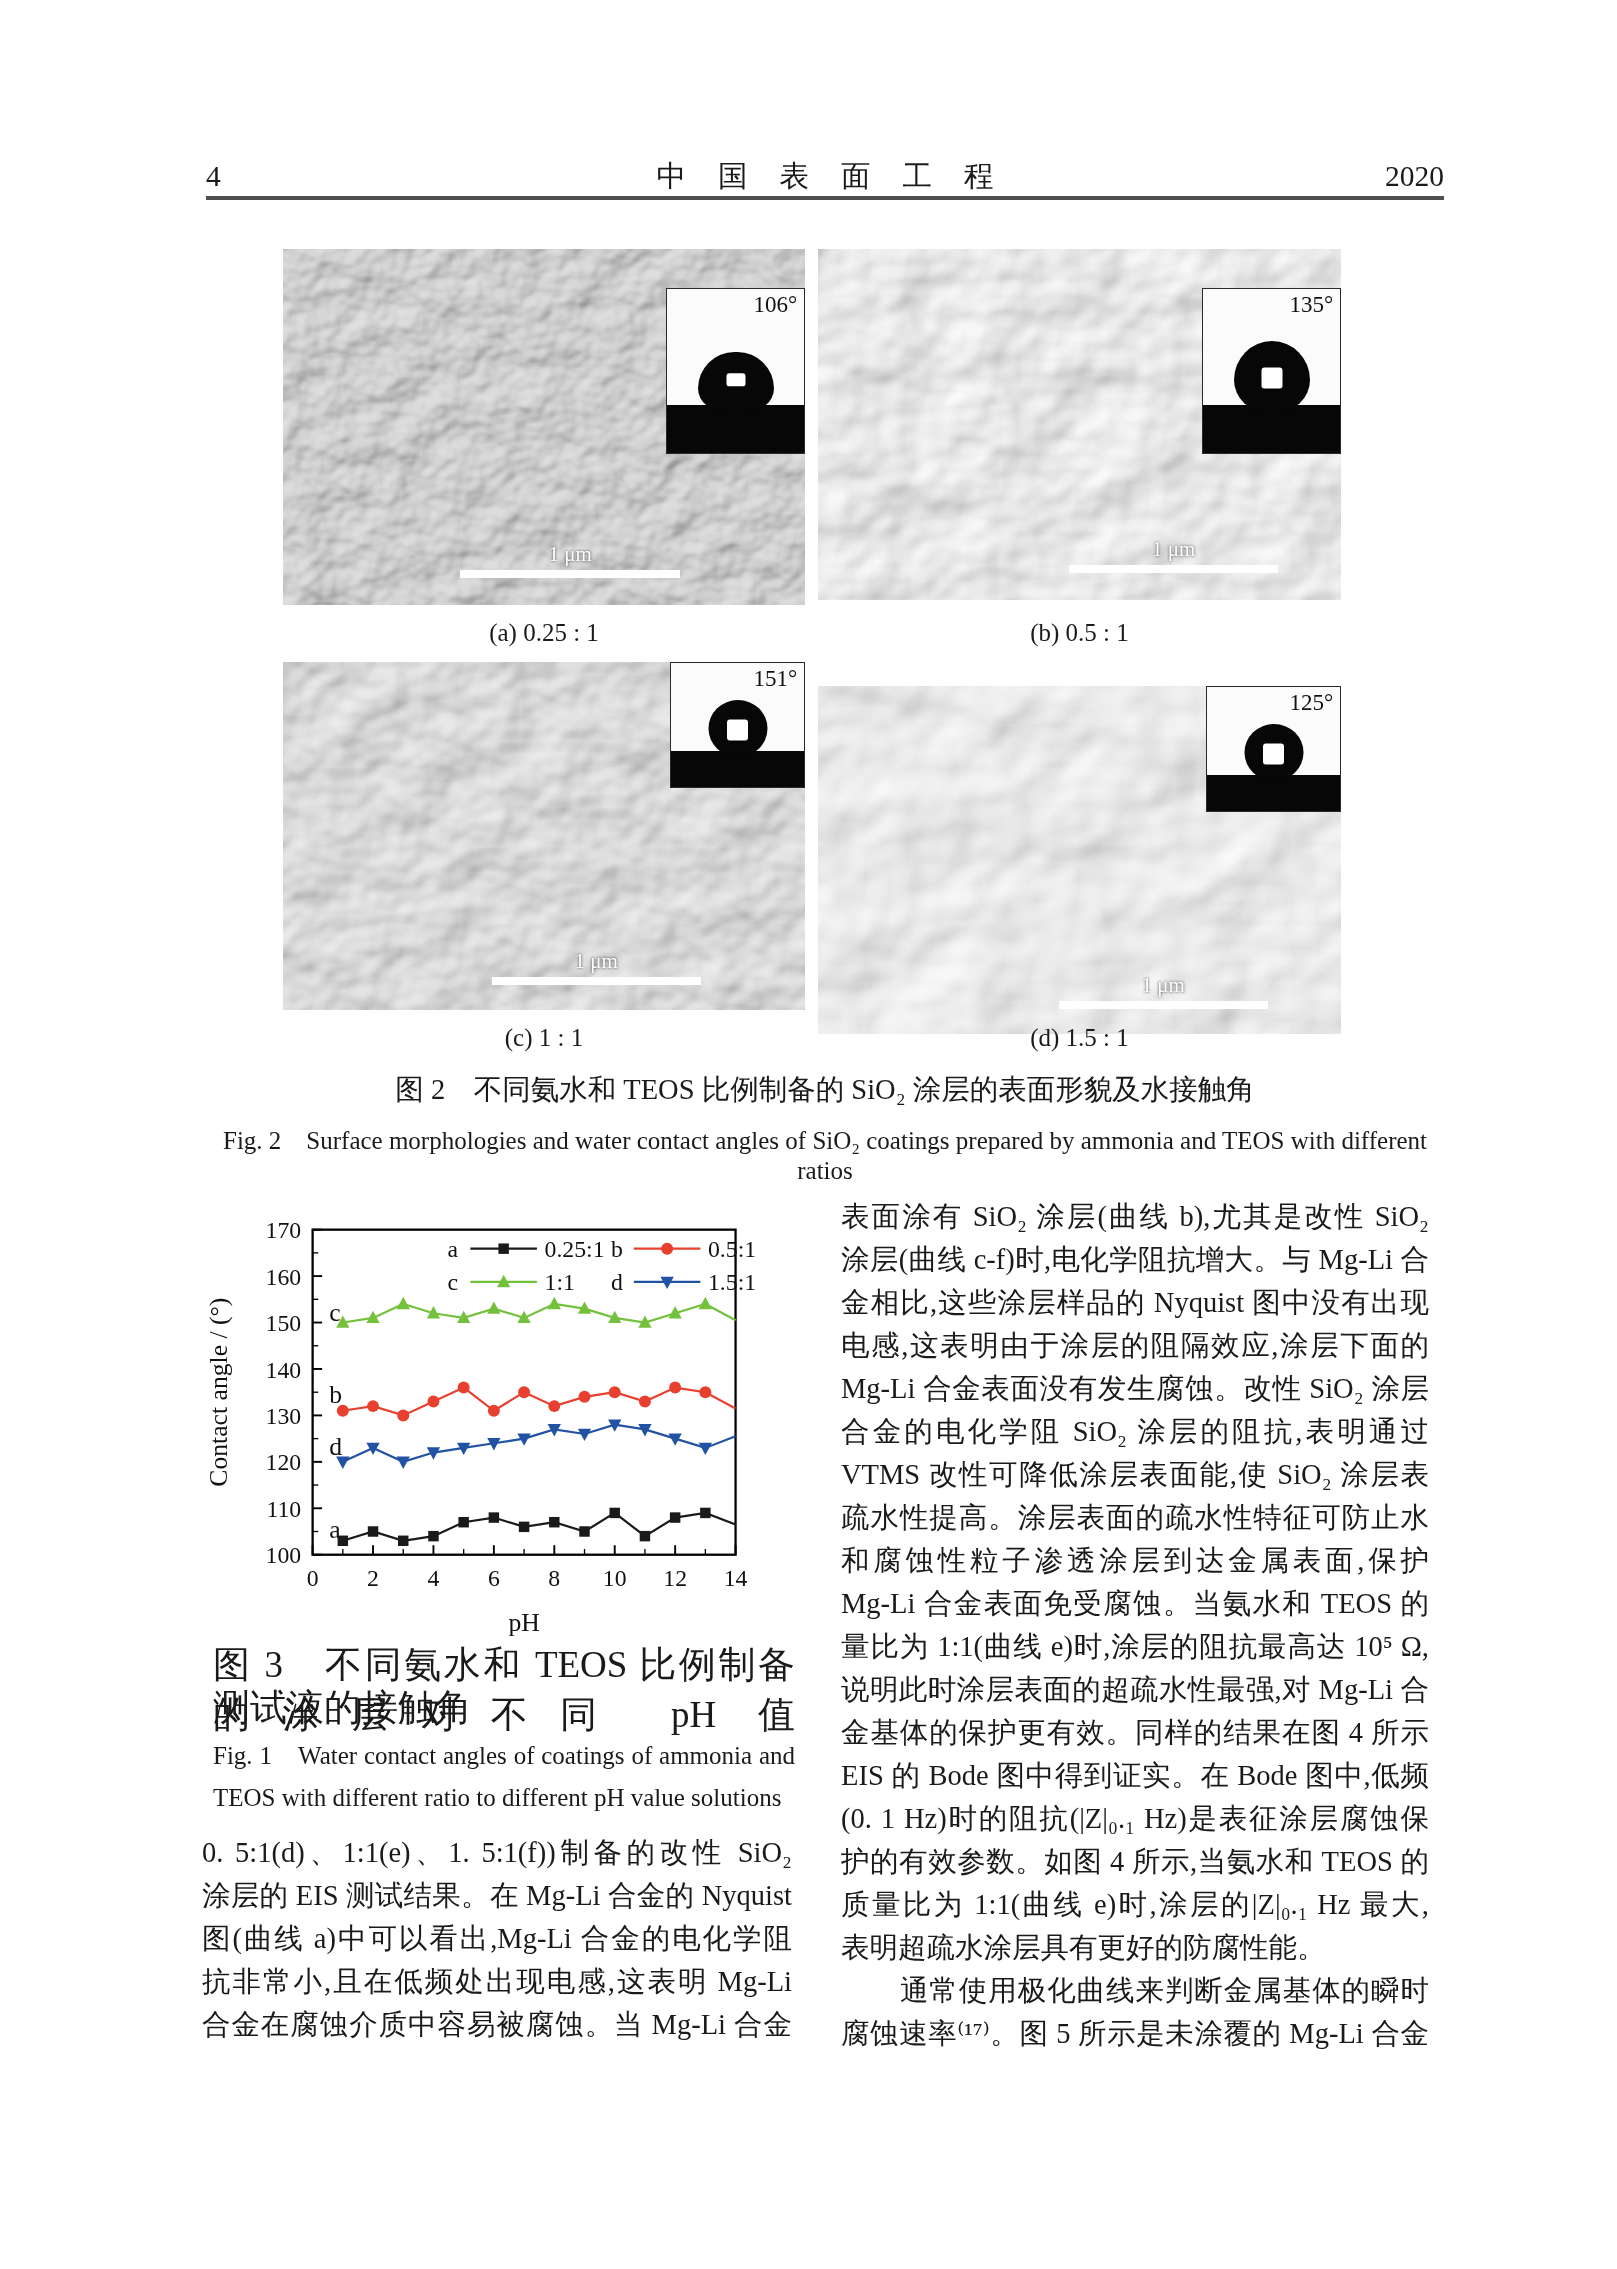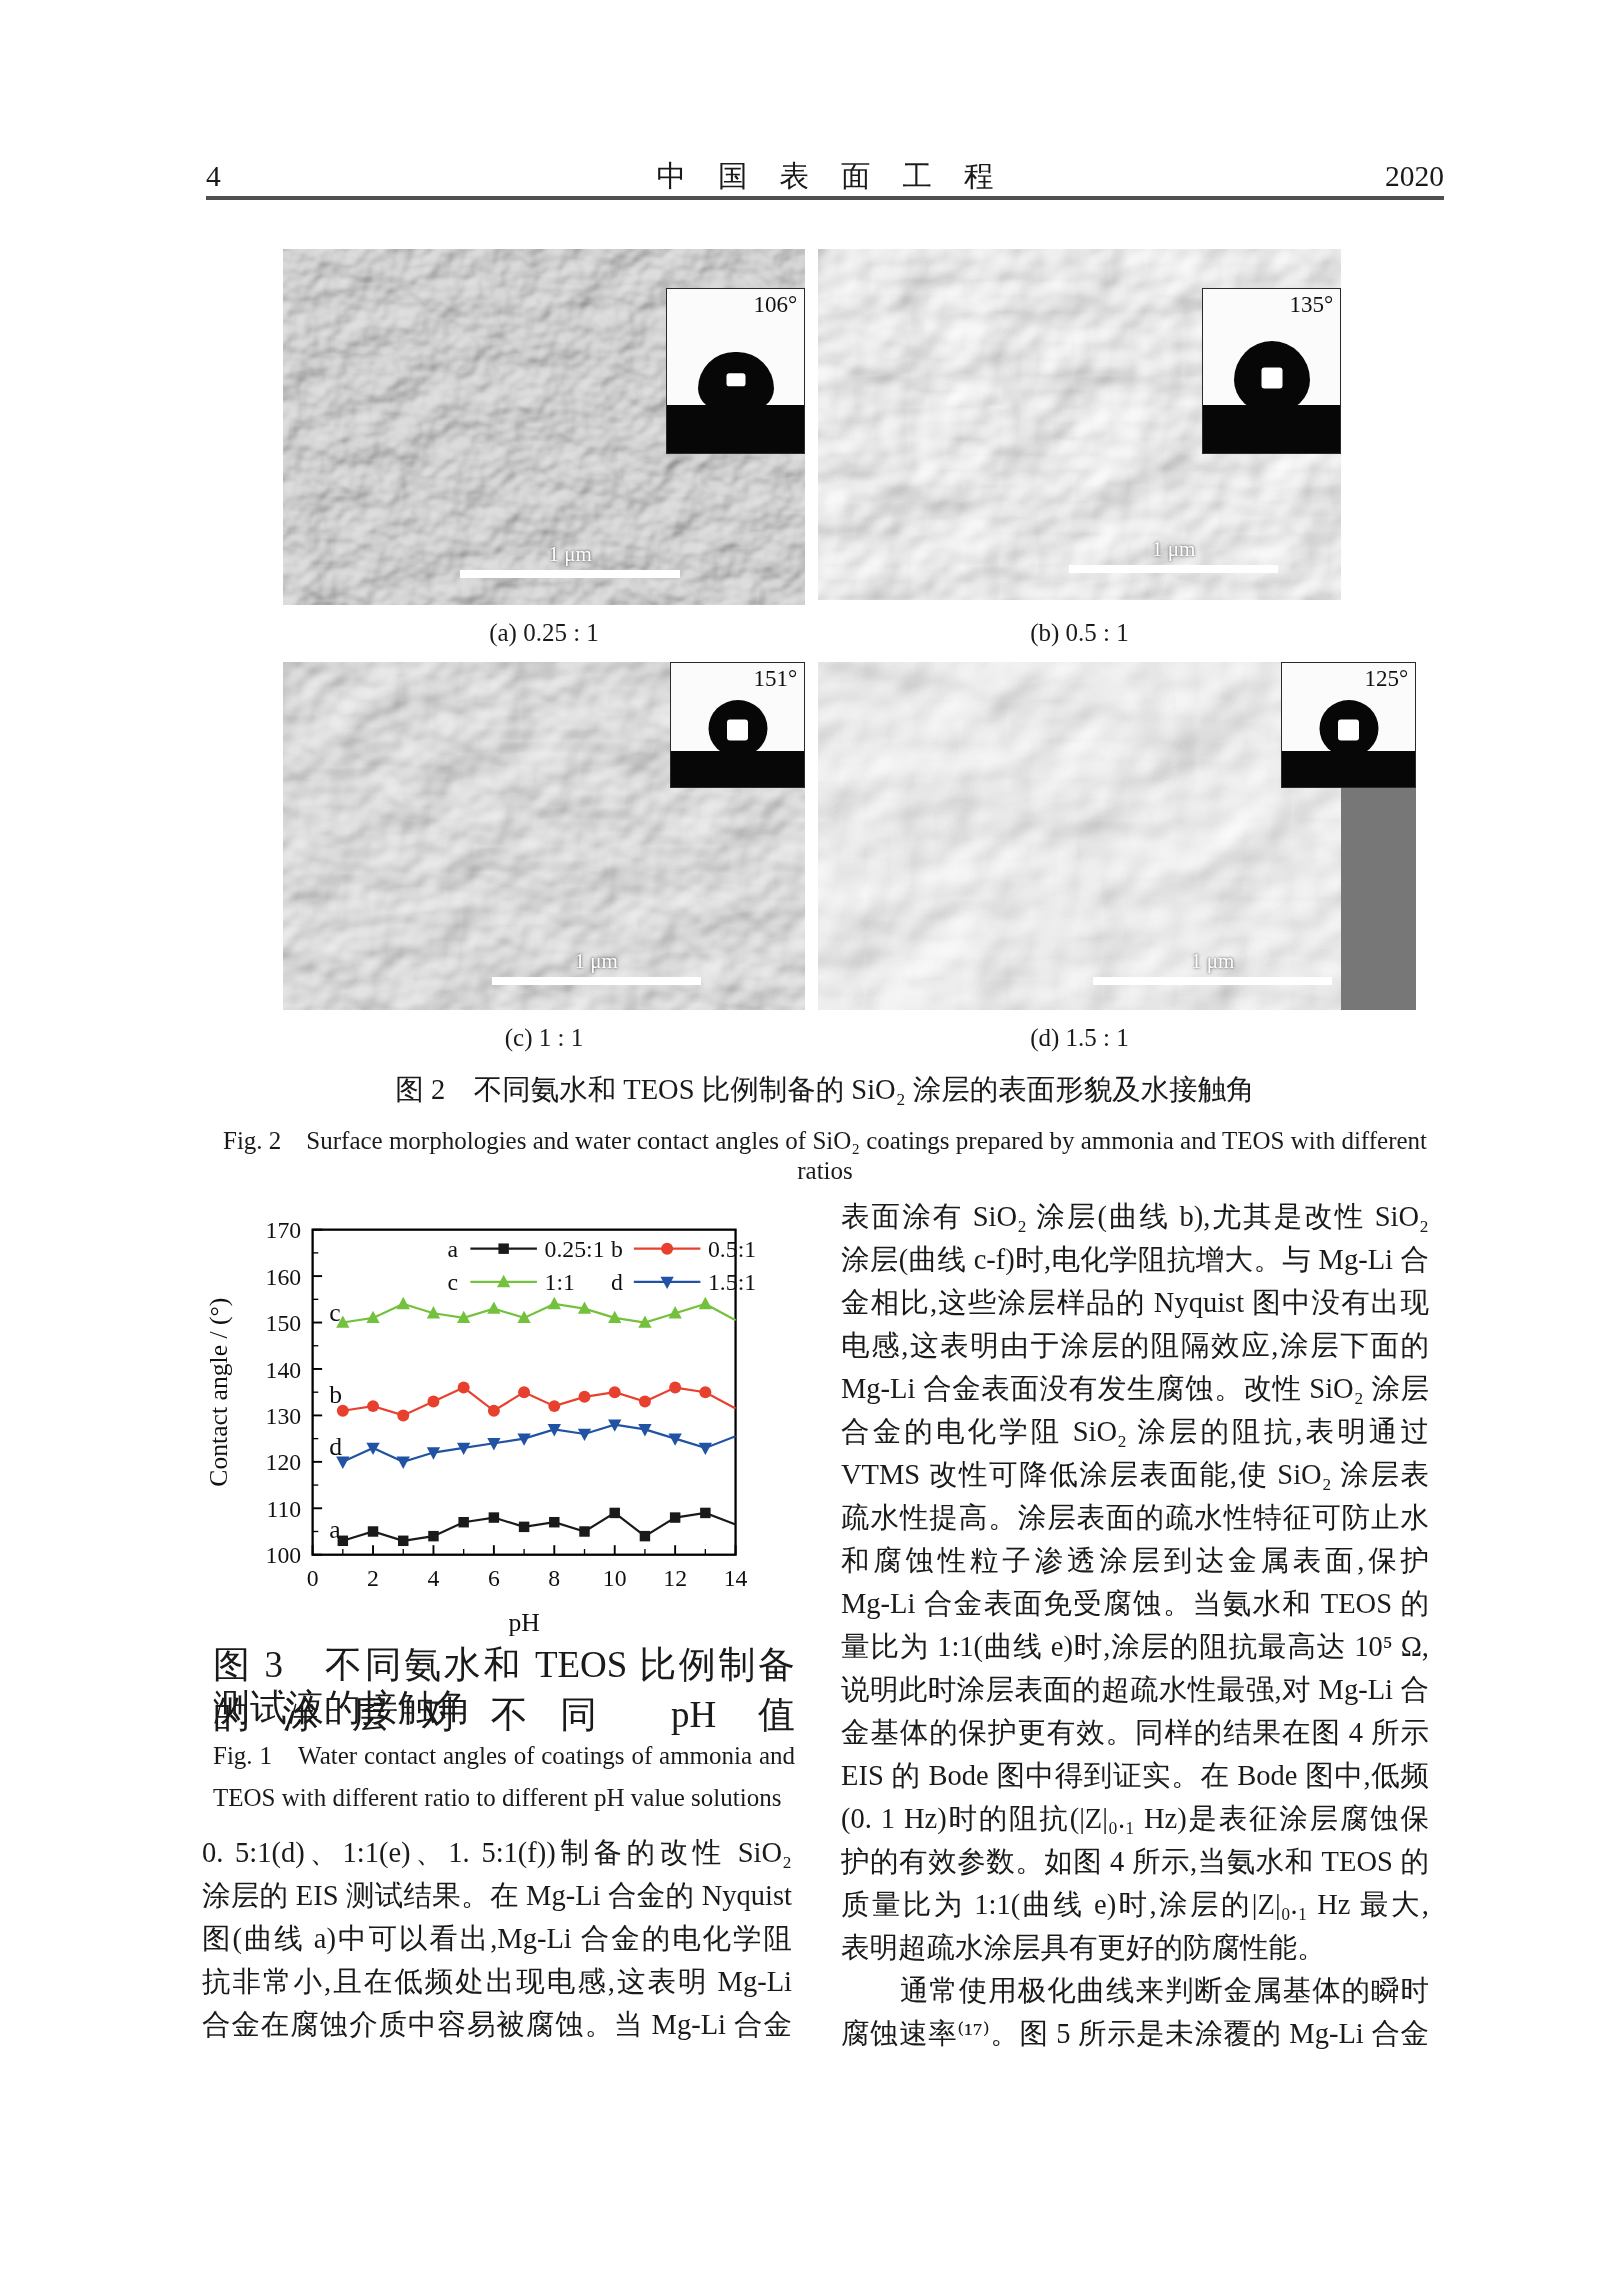--- a/index.html
+++ b/index.html
@@ -138,21 +138,21 @@
       <div class="angle">151°</div>
       <div class="droplet"></div>
       <div class="dbar"></div>
     </div>
     <div class="sbwrap" style="left:40%;width:40%;bottom:25px">
       <div class="sbtext">1 μm</div>
       <div class="sbar"></div>
     </div>
   </div>
 
-  <div class="sem-panel" style="left:818px;top:662px;width:598px;height:348px">
+  <div class="sem-panel" style="left:818px;top:686px;width:523px;height:348px">
     <svg class="tex" width="523" height="348" viewBox="0 0 550 366">
       <filter id="fD" x="-5%" y="-5%" width="110%" height="110%">
         <feTurbulence type="fractalNoise" baseFrequency="0.010 0.012" numOctaves="3" seed="15"></feTurbulence>
         <feDiffuseLighting lighting-color="#e8e8e8" surfaceScale="8" diffuseConstant="1.1">
           <feDistantLight azimuth="225" elevation="57"></feDistantLight>
         </feDiffuseLighting>
         <feComponentTransfer>
           <feFuncR type="linear" slope="1.2" intercept="-0.08"></feFuncR>
           <feFuncG type="linear" slope="1.2" intercept="-0.08"></feFuncG>
           <feFuncB type="linear" slope="1.2" intercept="-0.08"></feFuncB>

